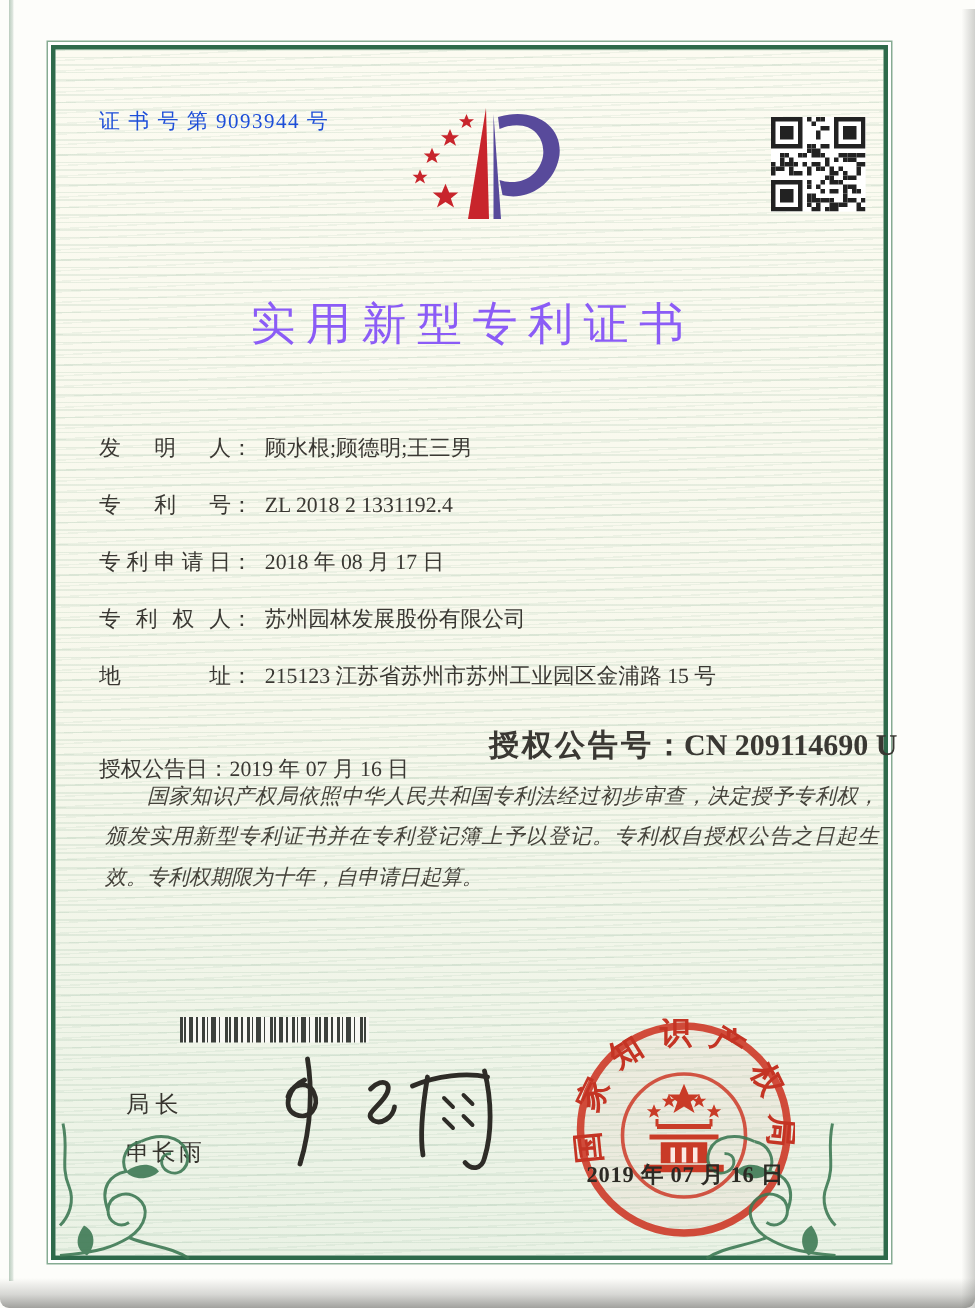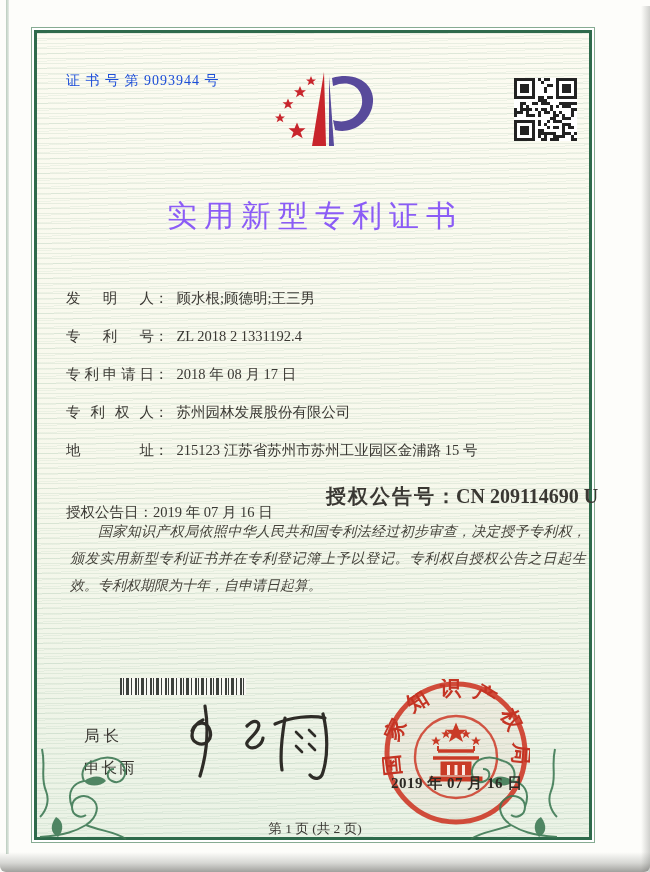--- a/index.html
+++ b/index.html
@@ -280,21 +280,20 @@
         <rect x="-9" y="12" width="3" height="10" fill="#fbeae4" stroke="none"></rect>
         <rect x="-1.5" y="12" width="3" height="10" fill="#fbeae4" stroke="none"></rect>
         <rect x="6" y="12" width="3" height="10" fill="#fbeae4" stroke="none"></rect>
         <rect x="-26" y="24" width="52" height="4"></rect>
         <path d="M-18,-2 v-5 M18,-2 v-5" stroke-width="2" fill="none"></path>
       </g>
     </svg>
   </div>
   <div class="abs seal-date">2019 年 07 月 16 日</div>
 
-  <div class="abs footer">第 1 页 (共 2 页)</div>
 
   <div class="abs orn" style="left:36px;top:747px">
     <svg width="112" height="94" viewBox="0 0 112 94" stroke="#3f7a55" stroke-width="2" fill="none" opacity="0.9">
       <path d="M6,2 C10,20 4,30 10,44 C14,54 10,64 4,70"></path>
       <path d="M4,90 C30,88 40,84 50,78 C62,70 64,58 56,52 C48,46 36,50 36,60 C36,68 44,72 50,68"></path>
       <path d="M36,60 C30,44 38,36 48,34 C44,26 48,16 58,14"></path>
       <path d="M50,78 C64,84 78,84 90,92"></path>
       <path d="M58,14 C70,8 84,10 88,20 C92,30 84,38 76,34 C70,31 70,22 78,22"></path>
       <path d="M20,70 C14,78 14,86 22,90 C28,84 28,74 20,70 Z" fill="#3f7a55" stroke="none"></path>
       <path d="M48,34 C56,28 66,28 70,34 C64,40 52,40 48,34 Z" fill="#3f7a55" stroke="none"></path>

